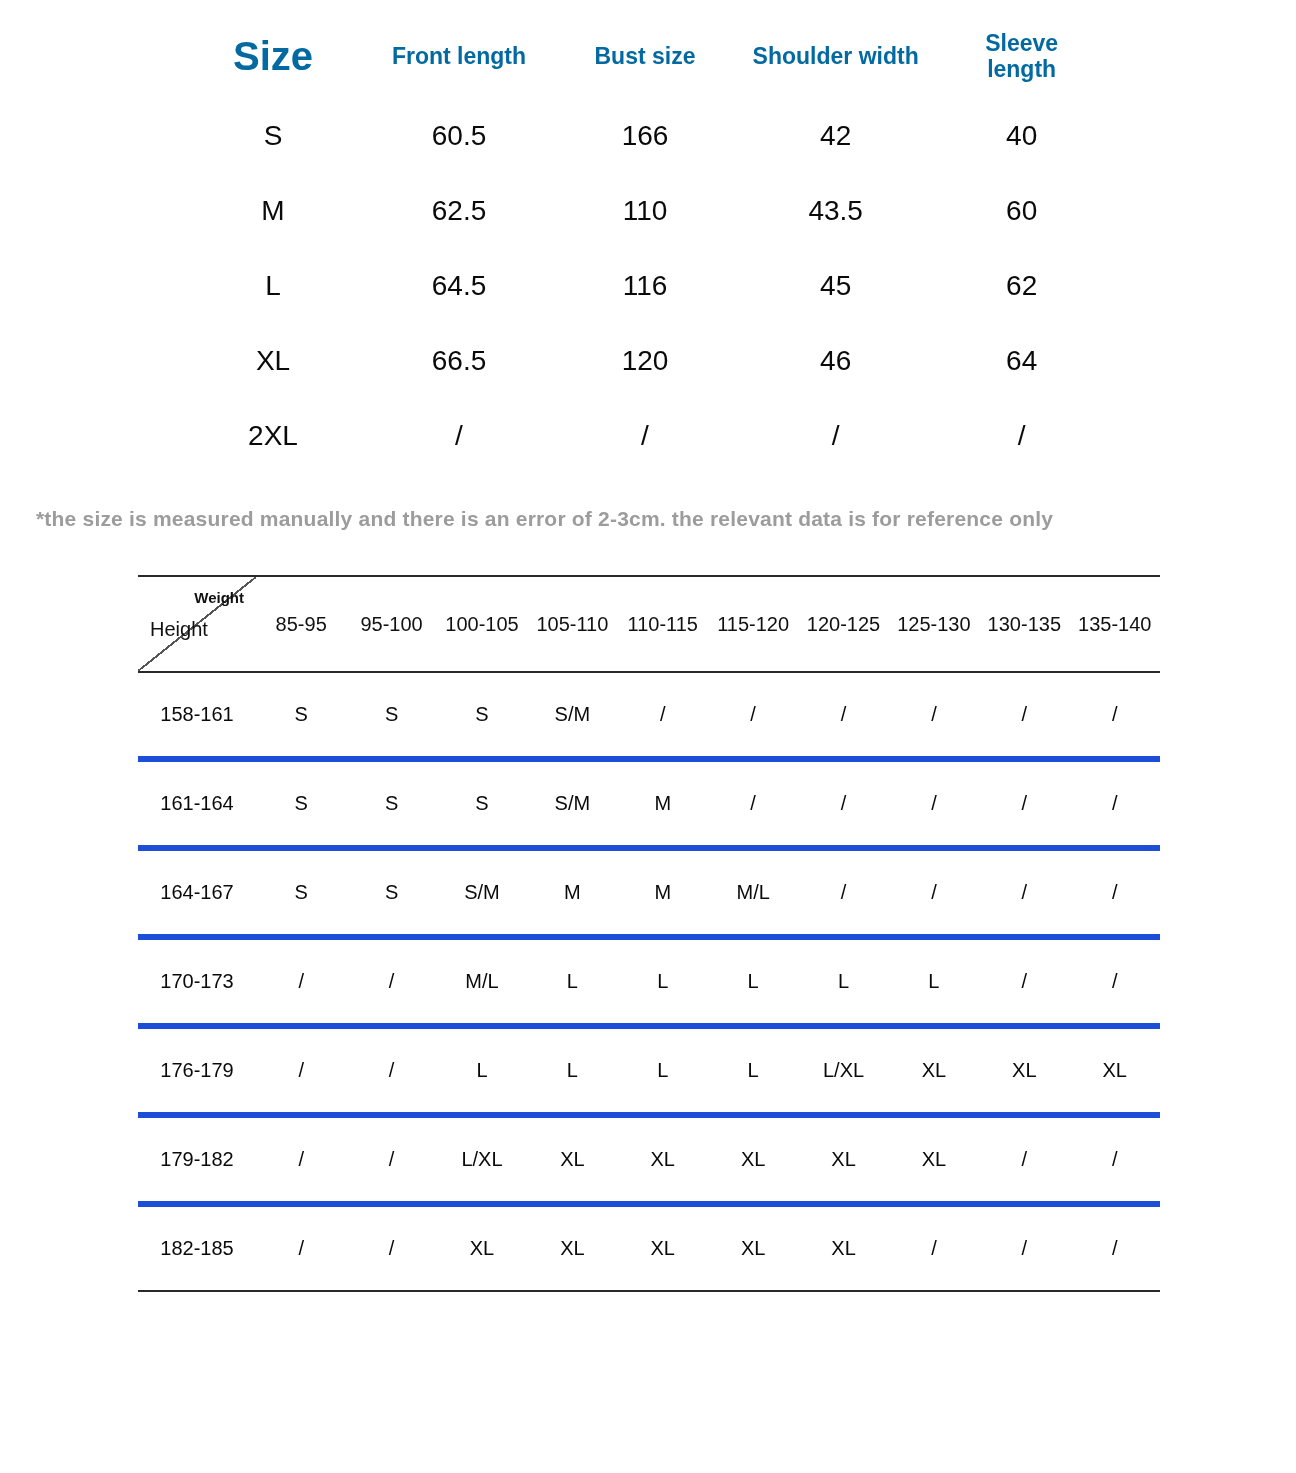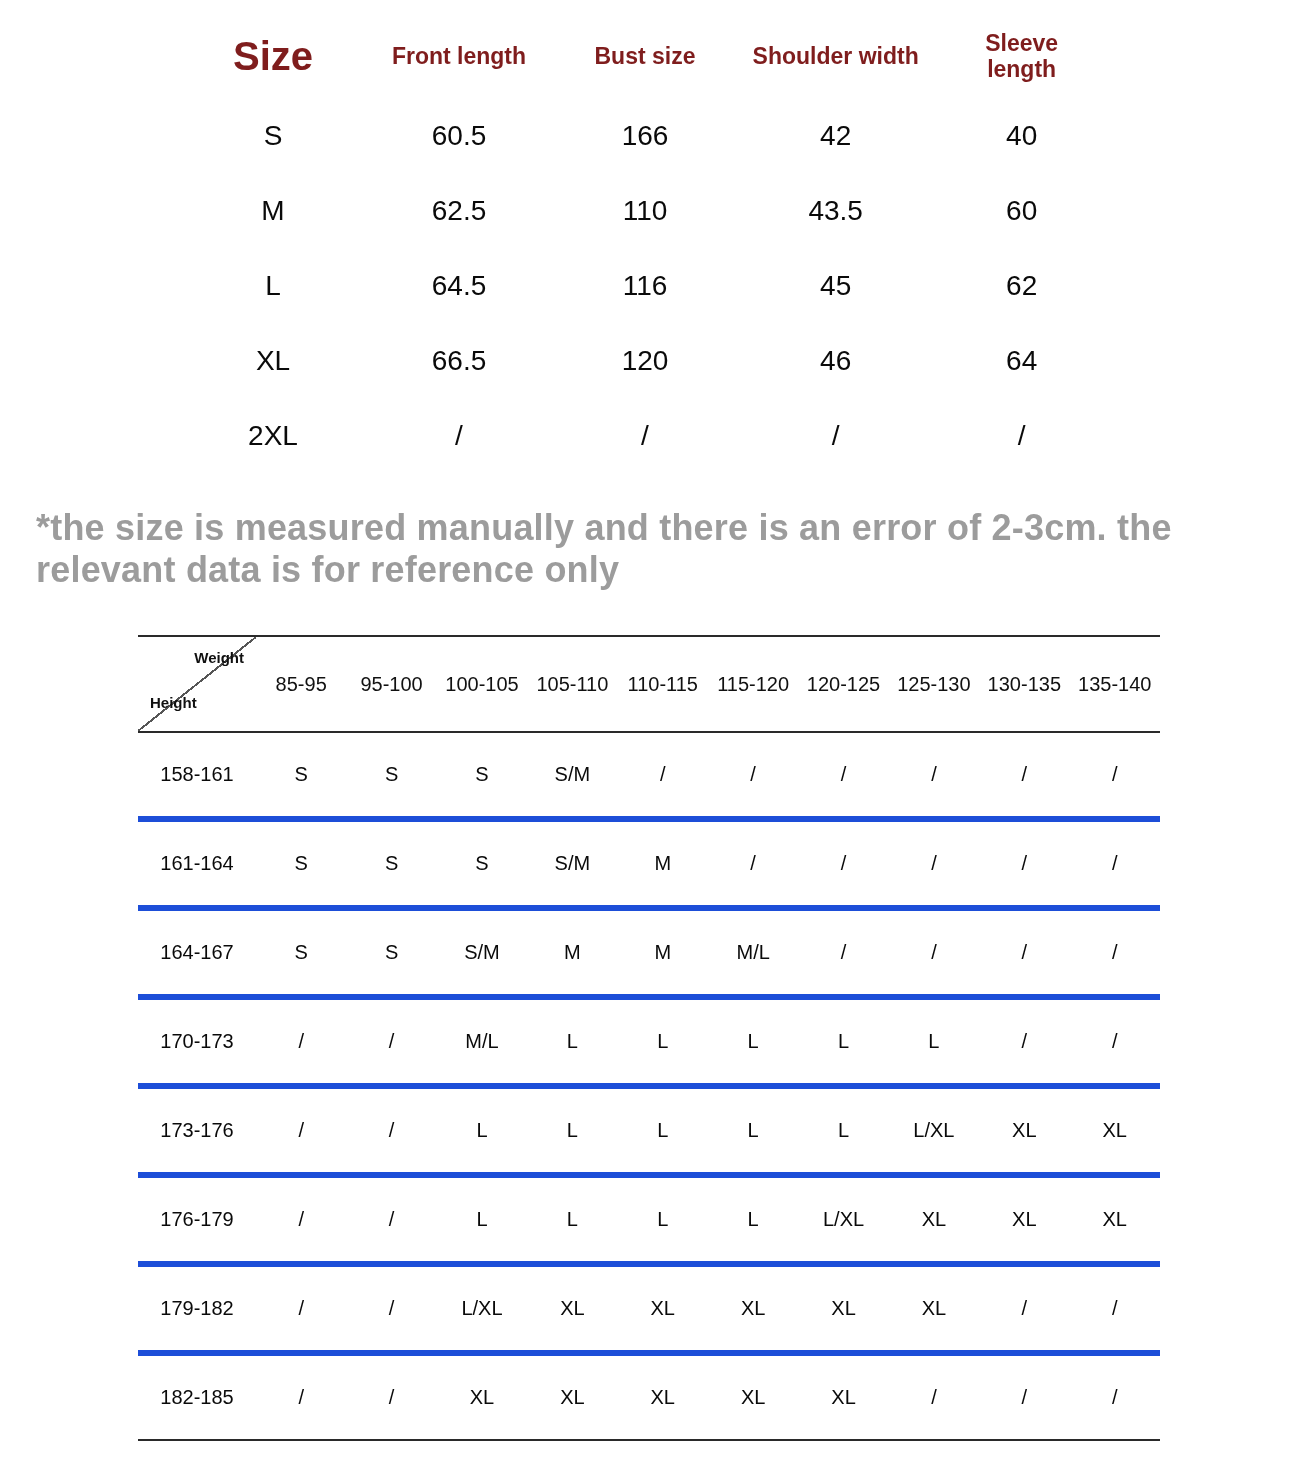--- a/index.html
+++ b/index.html
@@ -15,21 +15,21 @@
     border-collapse:collapse;
     width:930px;
     margin:14px 0 0 180px;
     text-align:center;
   }
   .size-table thead th{
     font-size:23px;
     font-weight:700;
     height:82px;
     vertical-align:middle;
-    color:#7f1d1d;
+    color:#0369a1;
   }
   .size-table thead th.size-title{
     font-size:40px;
     font-weight:700;
   }
   .size-table thead th.col-sleeve{
     padding:0 30px;
     line-height:1.15;
     text-align:center;
   }
@@ -38,21 +38,21 @@
     font-size:28px;
     font-weight:400;
     height:73px;
     vertical-align:middle;
     color:#0a0a0a;
   }
 
   
   .note{
     margin:34px 0 0 36px;
-    font-size:36px;
+    font-size:21px;
     font-weight:700;
     color:#9c9c9c;
     letter-spacing:.2px;
   }
 
   
   .fit-table{
     table-layout:fixed;
     border-collapse:collapse;
     width:1022px;
@@ -101,24 +101,24 @@
   .corner .corner-weight{
     position:absolute;
     top:12px;
     right:12px;
     font-size:15px;
     font-weight:700;
     text-align:right;
   }
   .corner .corner-height{
     position:absolute;
-    bottom:20px;
+    bottom:30px;
     left:12px;
-    font-size:15px;
-    font-weight:700;
+    font-size:20px;
+    font-weight:400;
   }
 </style>
 </head>
 <body>
 
 <div class="page">
 
   <table class="size-table">
     <colgroup>
       <col style="width:20%">
@@ -248,33 +248,20 @@
           <td>M/L</td>
           <td>L</td>
           <td>L</td>
           <td>L</td>
           <td>L</td>
           <td>L</td>
           <td>/</td>
           <td>/</td>
         </tr>
         <tr>
-          <th>173-176</th>
-          <td>/</td>
-          <td>/</td>
-          <td>L</td>
-          <td>L</td>
-          <td>L</td>
-          <td>L</td>
-          <td>L</td>
-          <td>L/XL</td>
-          <td>XL</td>
-          <td>XL</td>
-        </tr>
-        <tr>
           <th>176-179</th>
           <td>/</td>
           <td>/</td>
           <td>L</td>
           <td>L</td>
           <td>L</td>
           <td>L</td>
           <td>L/XL</td>
           <td>XL</td>
           <td>XL</td>

